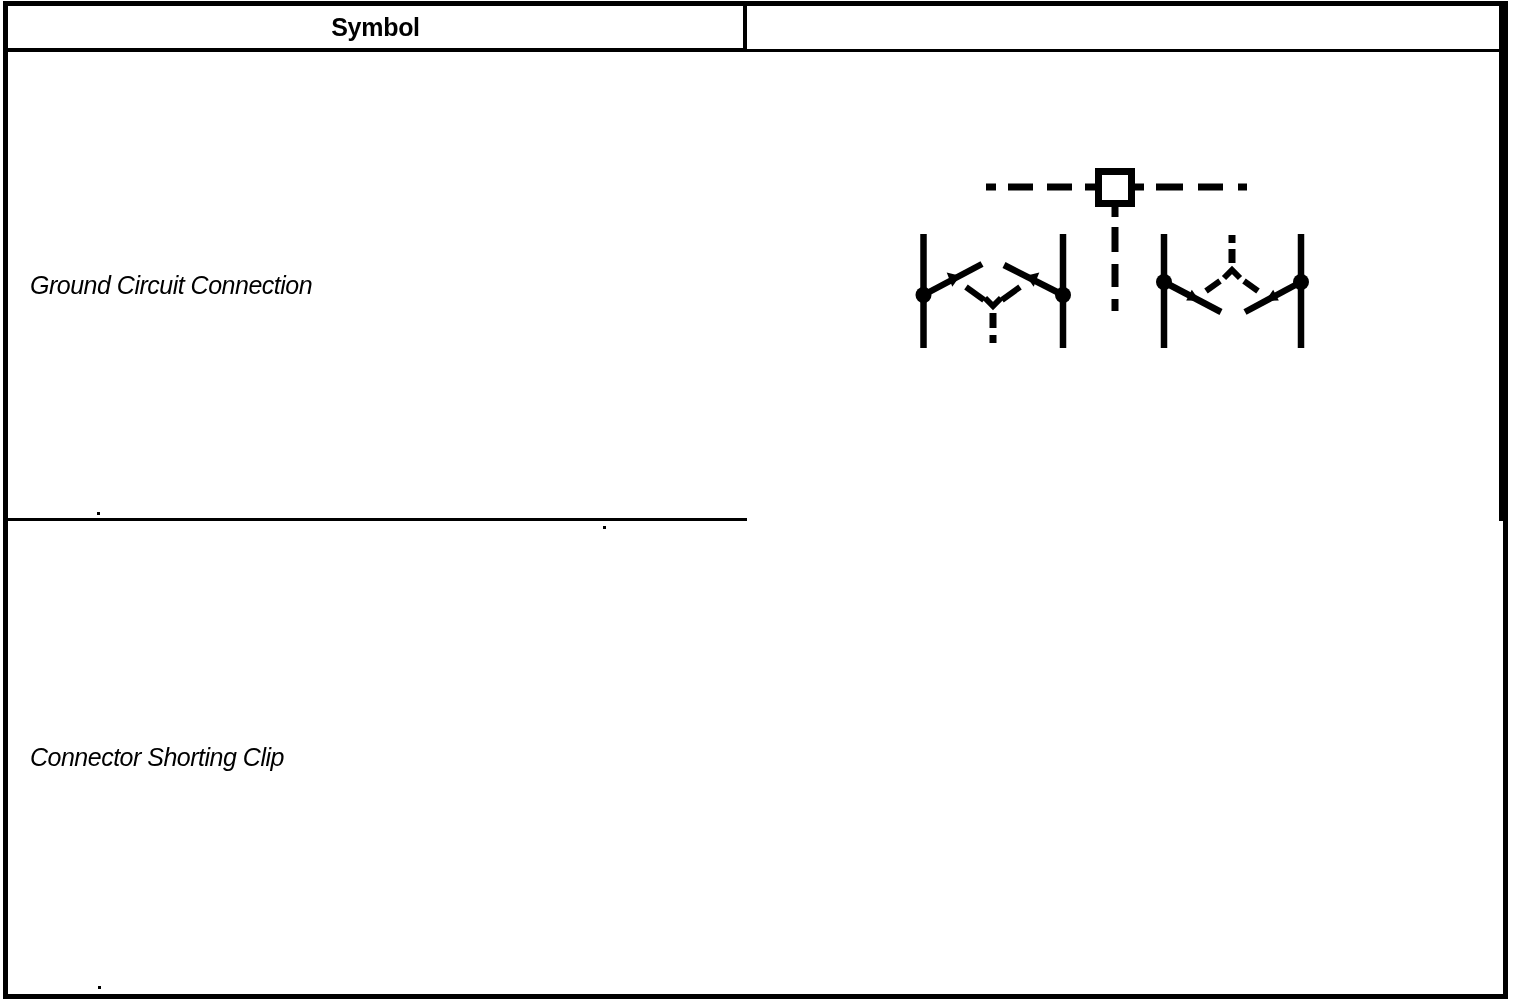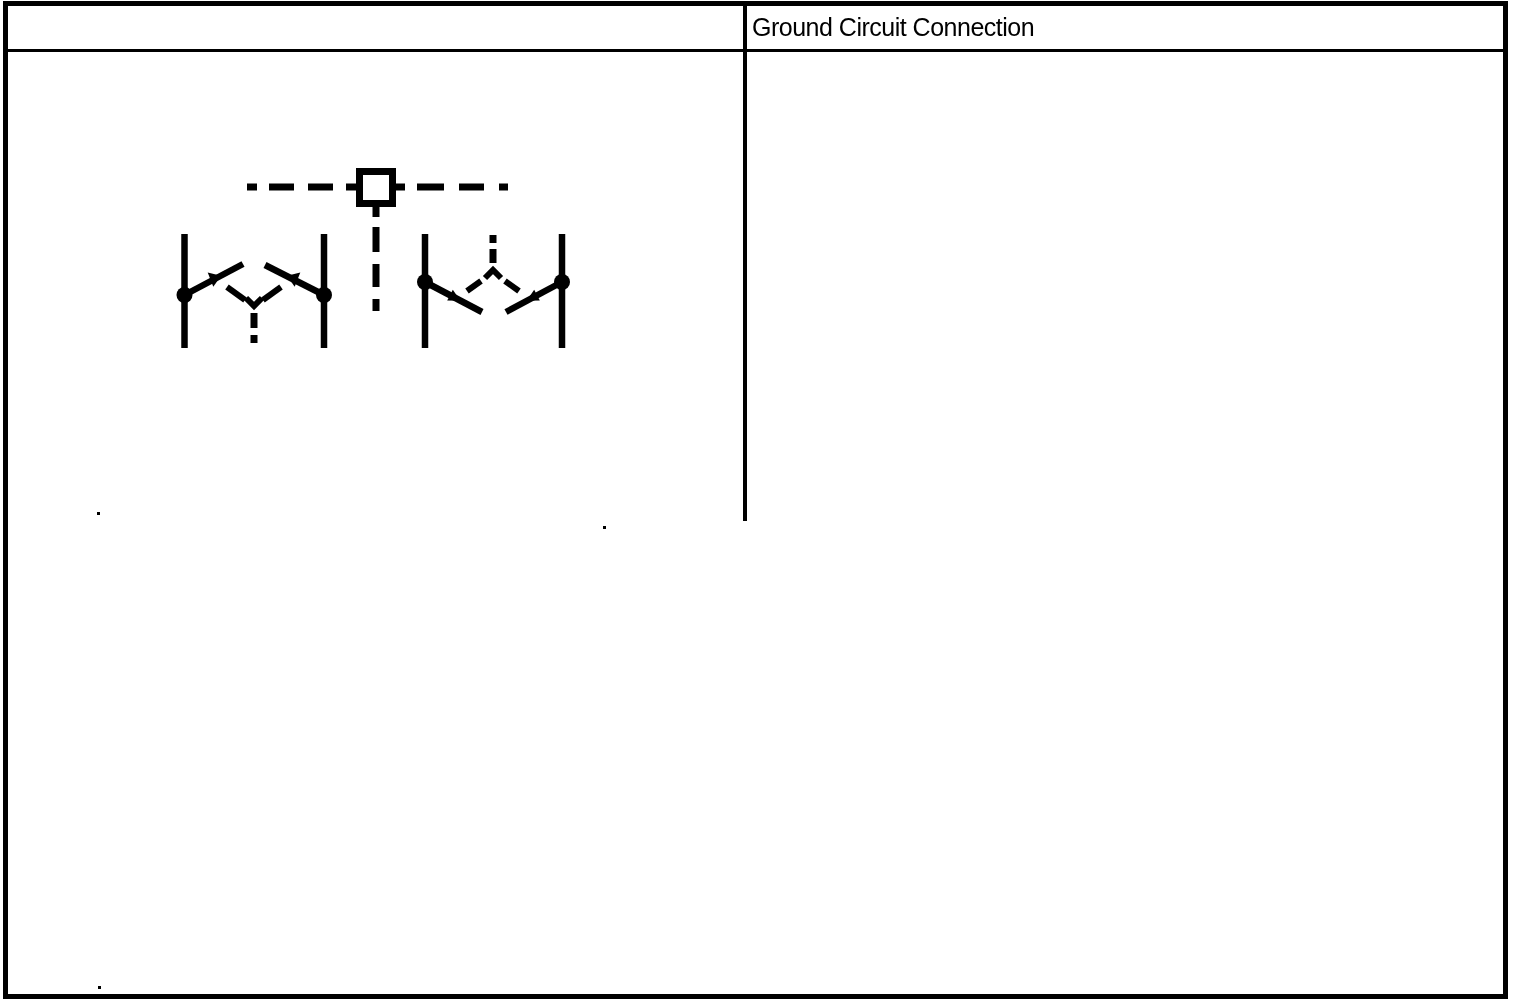--- a/index.html
+++ b/index.html
@@ -17,32 +17,35 @@
     grid-template-rows: 46px 469px 1fr;
     background: #fff;
   }
   .cell { position: relative; box-sizing: border-box; }
   .col1 { border-right: 4px solid #000; }
   .hdr  { border-bottom: 4px solid #000;
           display: flex; align-items: center; justify-content: center;
           font-weight: bold; font-size: 25px; letter-spacing: -0.3px; }
   .row1 { border-bottom: 3px solid #000; }
   .desc { display: flex; align-items: center;
-          font-size: 25px; letter-spacing: -0.5px; padding-left: 5px; }
+          font-size: 25px; letter-spacing: -0.5px; padding-left: 22px; font-style: italic; }
   .sym-svg { position: absolute; }
   svg { display: block; }
   .stroke { stroke: #000; fill: none; }
   .fill   { fill: #000; stroke: none; }
   .speck { position: absolute; width: 3px; height: 3px; background: #000; }
 </style>
 </head>
 <body>
 
 <div class="legend-table">
 
+  <div class="cell hdr col1">
+    <span>Symbol</span>
+  </div>
 
   <div class="cell row1 col1">
     <svg class="sym-svg" style="left:229px; top:162px;" width="280" height="150" viewBox="0 0 280 150">
 
       <line class="stroke" x1="119" y1="19" x2="2" y2="19" stroke-width="7" stroke-dasharray="10 13 25 14 25 12"></line>
 
       <line class="stroke" x1="159" y1="19" x2="277" y2="19" stroke-width="7" stroke-dasharray="9 12 27 15 25 15"></line>
 
       <rect class="stroke" x="122.5" y="3.5" width="33" height="32" stroke-width="7"></rect>
 
@@ -79,18 +82,21 @@
       <line class="stroke" x1="148" y1="53" x2="92" y2="83" stroke-width="6.5"></line>
       <path class="fill" d="M46.5,71.8 L33.2,71.4 L38.8,60.8 Z"></path>
       <path class="fill" d="M112.5,71.8 L125.8,71.4 L120.2,60.8 Z"></path>
       <line class="stroke" x1="53" y1="62" x2="67" y2="52" stroke-width="6"></line>
       <line class="stroke" x1="105" y1="62" x2="91" y2="52" stroke-width="6"></line>
       <path class="stroke" d="M71,49 L79,41 L87,49" stroke-width="6"></path>
       <line class="stroke" x1="79" y1="34" x2="79" y2="5" stroke-width="7" stroke-dasharray="14 6 8 10"></line>
     </svg>
 
   </div>
+  <div class="cell desc">
+    <span>Connector Shorting Clip</span>
+  </div>
 
 </div>
 
 <div class="speck" style="left:97px;  top:512px;"></div>
 <div class="speck" style="left:603px; top:526px;"></div>
 <div class="speck" style="left:98px;  top:986px;"></div>
 
 </body></html>

